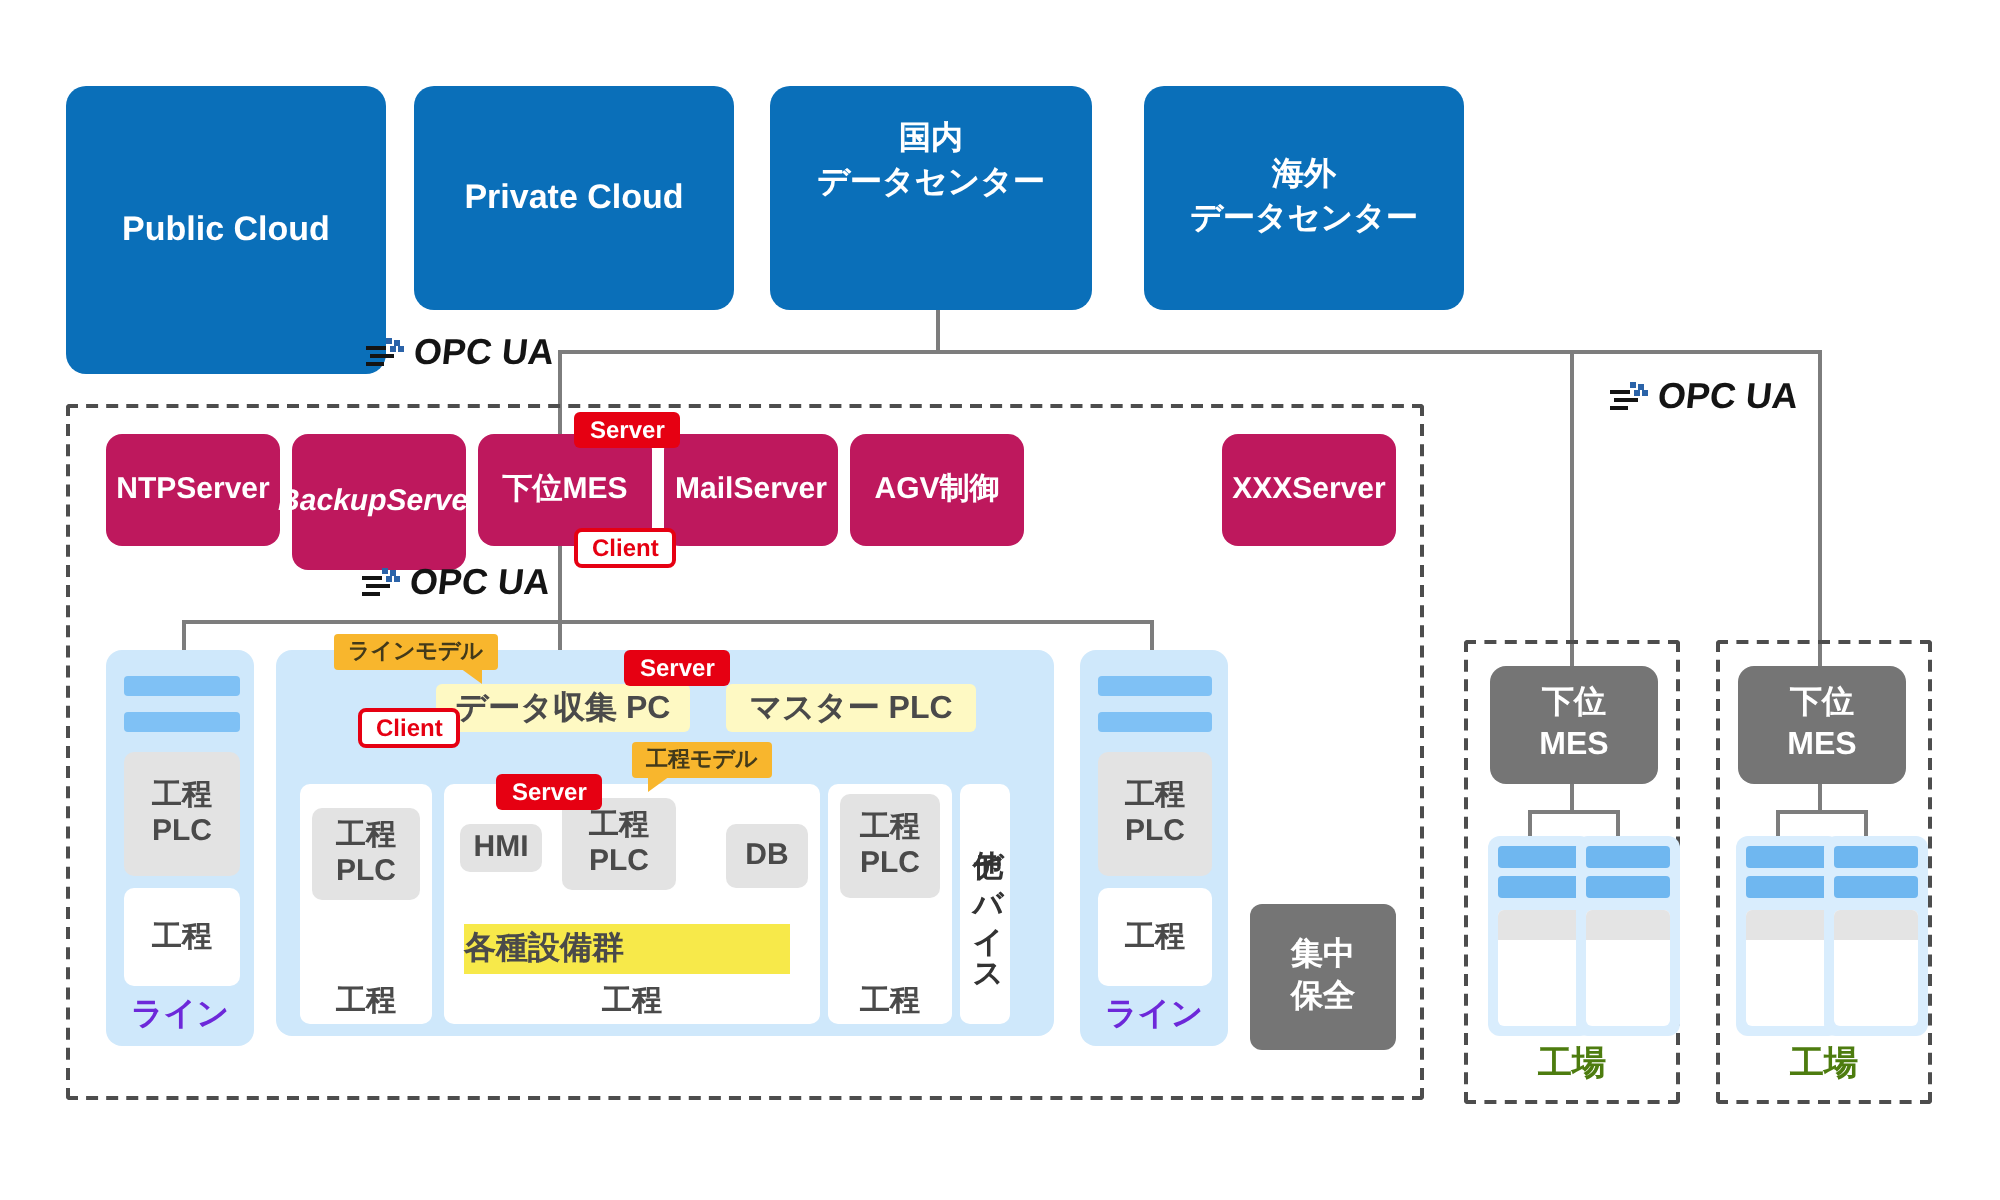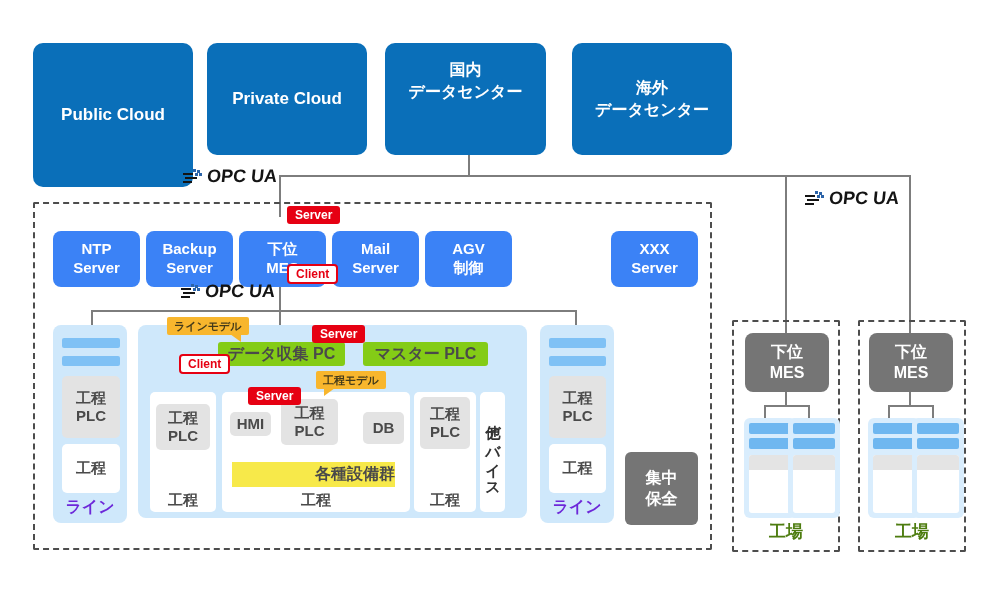--- a/index.html
+++ b/index.html
@@ -8,51 +8,51 @@
   .abs{position:absolute;box-sizing:border-box;}
   
   .line{position:absolute;background:#7d7d7d;z-index:1;}
   
   .bluebox{background:#0a6fb9;border-radius:10px;color:#fff;font-weight:700;font-size:17px;
            display:flex;flex-direction:column;align-items:center;justify-content:center;
            text-align:center;line-height:1.4;z-index:3;}
   
   .dashed{border:2px dashed #4d4d4d;border-radius:2px;background:transparent;z-index:1;}
   
-  .graybox{background:#3b82f6;border-radius:8px;color:#fff;font-weight:700;font-size:15px;
-           display:flex;flex-direction:column;align-items:center;justify-content:center;
-           text-align:center;line-height:1.25;z-index:3;margin-top:14px;}
+  .graybox{background:#be185d;border-radius:8px;color:#fff;font-weight:700;font-size:15px;
+           display:flex;align-items:center;justify-content:center;
+           text-align:center;line-height:1.25;z-index:3;}
   .darkbox{background:#757575;border-radius:8px;color:#fff;font-weight:700;font-size:16px;
            display:flex;flex-direction:column;align-items:center;justify-content:center;
            text-align:center;line-height:1.3;z-index:3;}
   
   .panel{background:#cfe8fb;border-radius:8px;z-index:2;}
   .whitebox{background:#ffffff;border-radius:5px;z-index:3;}
-  .pcbox{background:#84cc16;border-radius:3px;color:#4a4a4a;font-weight:600;font-size:16px;
+  .pcbox{background:#fef9c3;border-radius:3px;color:#4a4a4a;font-weight:600;font-size:16px;
          display:flex;align-items:center;justify-content:center;z-index:3;}
   .plcbox{background:#e3e3e3;border-radius:5px;color:#4a4a4a;font-weight:600;font-size:15px;
           display:flex;flex-direction:column;align-items:center;justify-content:center;
           text-align:center;line-height:1.2;z-index:4;}
   .stripe{position:absolute;background:#7fc1f5;border-radius:2px;z-index:3;}
   .seclabel{position:absolute;color:#4a4a4a;font-weight:600;font-size:15px;text-align:center;z-index:4;}
   .linelabel{position:absolute;color:#6d28d9;font-weight:700;font-size:16px;text-align:center;z-index:4;}
   
   .badge-server{position:absolute;background:#e60012;color:#fff;font-weight:700;font-size:12px;
                 padding:2px 8px;border-radius:3px;z-index:6;line-height:1.2;}
   .badge-client{position:absolute;background:#ffffff;color:#e60012;border:2px solid #e60012;
                 font-weight:700;font-size:12px;padding:1px 7px;border-radius:4px;z-index:6;line-height:1.2;}
   
   .tag{position:absolute;background:#f8b62d;color:#433a1a;font-weight:700;font-size:11px;
        padding:3px 7px;border-radius:2px;z-index:6;line-height:1.1;}
   .tag.tail-right:after{content:'';position:absolute;bottom:-7px;right:8px;width:0;height:0;
        border-top:8px solid #f8b62d;border-left:11px solid transparent;}
   .tag.tail-left:after{content:'';position:absolute;bottom:-7px;left:8px;width:0;height:0;
        border-top:8px solid #f8b62d;border-right:11px solid transparent;}
   .equipment{background:#f7e94a;color:#4a4a4a;font-weight:700;font-size:16px;
-             display:flex;align-items:center;justify-content:flex-end;z-index:4;}
+             display:flex;align-items:center;justify-content:flex-start;z-index:4;}
   .vertical-text{writing-mode:vertical-rl;font-size:15px;font-weight:600;color:#333;
                  letter-spacing:2px;display:flex;align-items:center;justify-content:center;}
   
   .opc{position:absolute;display:flex;align-items:center;gap:2px;z-index:5;}
   .opc b{font-size:18px;font-weight:900;color:#141414;transform:skewX(-6deg);letter-spacing:0px;}
   
   .tower{position:absolute;background:#d9edfd;border-radius:6px;padding:5px;z-index:3;
          display:flex;flex-direction:column;}
   .tower .tb{height:11px;background:#6fb7f0;border-radius:2px;margin-bottom:4px;flex:0 0 auto;}
   .tower .tb2{margin-bottom:6px;}
@@ -149,21 +149,21 @@
     </svg>
     <b>OPC UA</b>
   </div>
 
   <div class="abs dashed" style="left:33px;top:202px;width:679px;height:348px;"></div>
 
   <div class="abs graybox" style="left:53px;top:217px;width:87px;height:56px;">
     <span>NTP</span>
     <span>Server</span>
   </div>
-  <div class="abs graybox" style="left:146px;top:217px;width:87px;height:56px;">
+  <div class="abs graybox" style="left:146px;top:217px;width:87px;height:68px;font-style:italic;">
     <span>Backup</span>
     <span>Server</span>
   </div>
   <div class="abs graybox" style="left:239px;top:217px;width:87px;height:56px;">
     <span>下位</span>
     <span>MES</span>
   </div>
   <div class="abs graybox" style="left:332px;top:217px;width:87px;height:56px;">
     <span>Mail</span>
     <span>Server</span>

